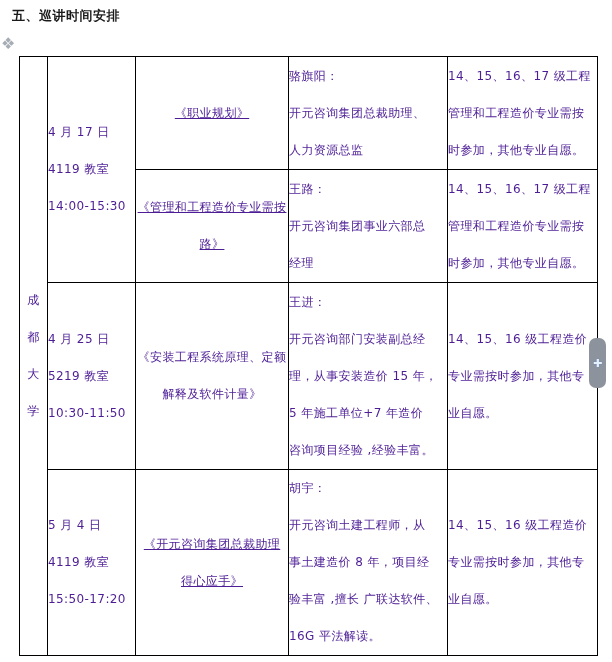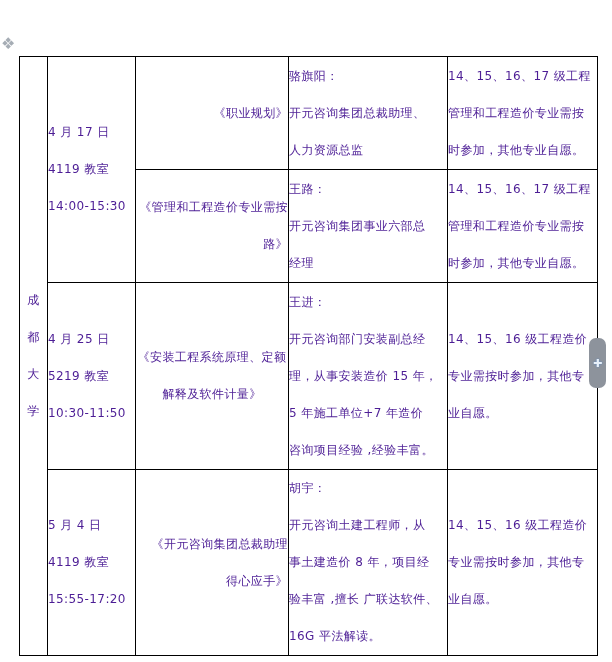--- a/index.html
+++ b/index.html
@@ -57,21 +57,22 @@
   }
   td.univ {
     text-align: center;
     line-height: 41px;
     font-size: 12px;
   }
   td.time {
     text-align: left;
   }
   td.topic {
-    text-align: right;
+    text-align: center;
+    text-decoration: underline;
   }
   td.topic-left {
     text-align: center;
     padding: 0 5px;
   }
   td.speaker, td.audience {
     text-align: left;
     padding: 0 7px;
   }
   .scroll-handle {
@@ -93,20 +94,21 @@
     color: #e7f0fa;
     text-shadow: 0 0 2px #5b8bc9;
     user-select: none;
   }
 </style>
 </head>
 <body>
 
 <div class="page">
 
+  <div class="doc-title">五、巡讲时间安排</div>
 
   <div class="move-handle">❖</div>
 
   <table class="schedule">
     <colgroup>
       <col style="width:28px">
       <col style="width:88px">
       <col style="width:153px">
       <col style="width:159px">
       <col style="width:150px">
@@ -149,21 +151,21 @@
 理，从事安装造价 15 年，
 5 年施工单位+7 年造价
 咨询项目经验 ,经验丰富。</td>
       <td class="audience">14、15、16 级工程造价
 专业需按时参加，其他专
 业自愿。</td>
     </tr>
     <tr style="height:185px">
       <td class="time">5 月 4 日
 4119 教室
-15:55-17:20</td>
+15:50-17:20</td>
       <td class="topic">《开元咨询集团总裁助理
 得心应手》</td>
       <td class="speaker">胡宇：
 开元咨询土建工程师，从
 事土建造价 8 年，项目经
 验丰富 ,擅长 广联达软件、
 16G 平法解读。</td>
       <td class="audience">14、15、16 级工程造价
 专业需按时参加，其他专
 业自愿。</td>

